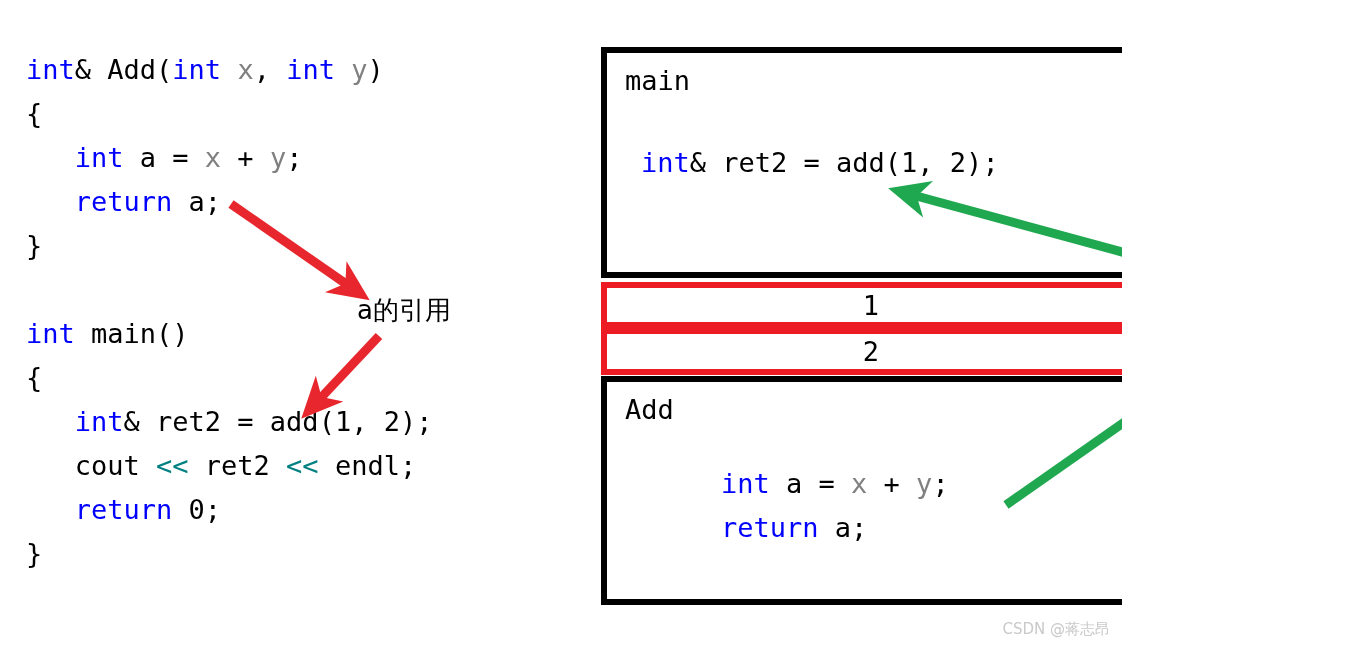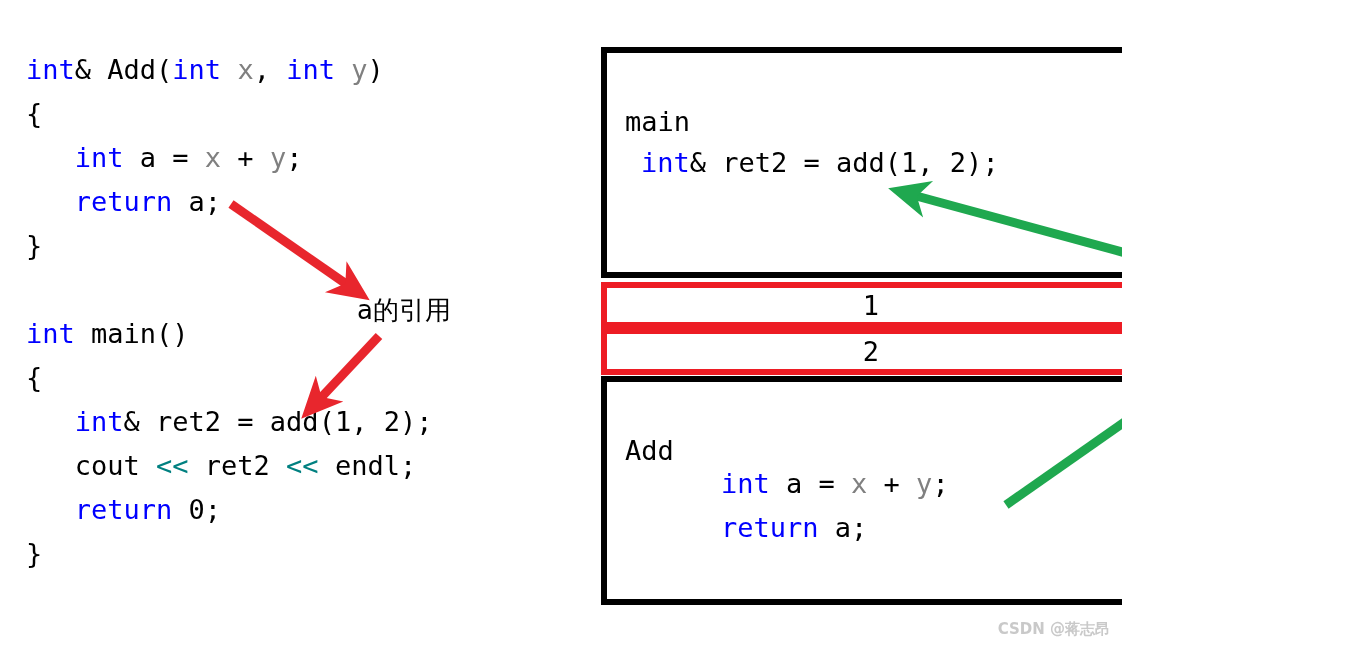--- a/index.html
+++ b/index.html
@@ -44,21 +44,20 @@
   }
   .red-box {
     border: 6px solid #ed1c24;
   }
   .box-title {
     position: absolute;
     font-family: "DejaVu Sans Mono", "Liberation Mono", monospace;
     font-size: 27px;
     color: #000000;
     white-space: pre;
-    margin-top: 41px;
   }
   .stack-value {
     position: absolute;
     font-family: "DejaVu Sans Mono", "Liberation Mono", monospace;
     font-size: 27px;
     color: #000000;
     width: 100%;
     text-align: center;
     white-space: pre;
   }
@@ -84,21 +83,20 @@
 
   
   .watermark {
     position: absolute;
     right: 12px;
     bottom: 10px;
     font-family: "DejaVu Sans", "Liberation Sans", sans-serif;
     font-size: 15px;
     color: #c9c9c9;
     white-space: pre;
-    font-weight: bold;
   }
 </style>
 </head>
 <body>
 
 <div id="canvas">
 
   <div class="code-block" id="left-code" style="left:26px; top:48px;"><div><span class="kw">int</span><span class="pl">&amp; Add(</span><span class="kw">int</span><span class="pl"> </span><span class="var">x</span><span class="pl">, </span><span class="kw">int</span><span class="pl"> </span><span class="var">y</span><span class="pl">)</span></div><div><span class="pl">{</span></div><div><span class="pl">   </span><span class="kw">int</span><span class="pl"> a = </span><span class="var">x</span><span class="pl"> + </span><span class="var">y</span><span class="pl">;</span></div><div><span class="pl">   </span><span class="kw">return</span><span class="pl"> a;</span></div><div><span class="pl">}</span></div><div><span class="pl"> </span></div><div><span class="kw">int</span><span class="pl"> main()</span></div><div><span class="pl">{</span></div><div><span class="pl">   </span><span class="kw">int</span><span class="pl">&amp; ret2 = add(1, 2);</span></div><div><span class="pl">   cout </span><span class="op">&lt;&lt;</span><span class="pl"> ret2 </span><span class="op">&lt;&lt;</span><span class="pl"> endl;</span></div><div><span class="pl">   </span><span class="kw">return</span><span class="pl"> 0;</span></div><div><span class="pl">}</span></div></div>
 
   <div class="annot" id="left-annot" style="left:357px; top:293px;">a的引用</div>

